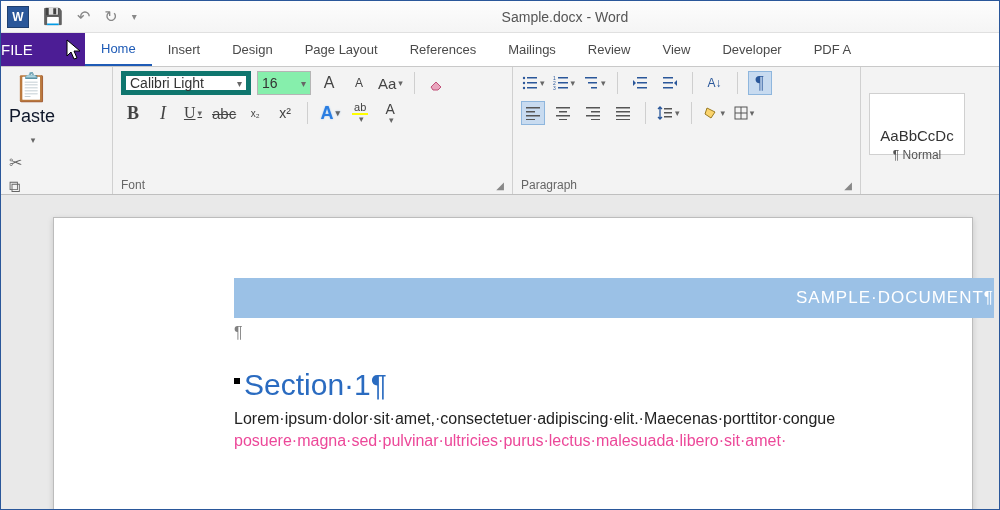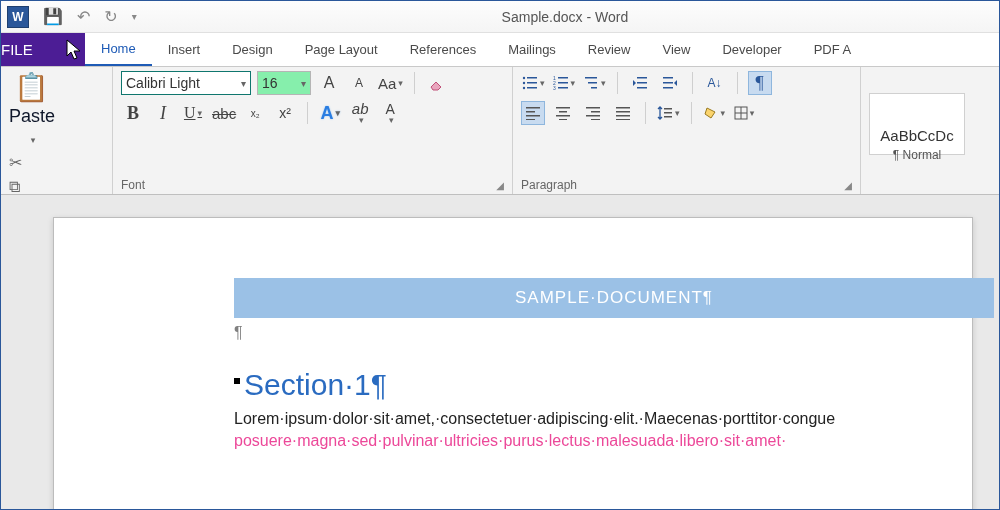--- a/index.html
+++ b/index.html
@@ -36,21 +36,21 @@
 
 
 .clipboard-body { display:flex; gap:8px; align-items:flex-start; }
 .bigbtn { display:flex; flex-direction:column; align-items:center; gap:2px; cursor:pointer; }
 .bigbtn .icon { font-size:28px; color:#555; }
 .bigbtn .text { font-size:18px; color:#0f172a; }
 .sidecol { display:flex; flex-direction:column; gap:6px; }
 .sidecol .smicon { font-size:16px; color:#666; cursor:pointer; }
 
 
-.fontname-box { border:1px solid #0f766e; background:#fff; height:24px; width:130px; display:flex; align-items:center; padding:0 4px; font-size:14px; color:#333; cursor:text; }
+.fontname-box { border:5px solid #0f766e; background:#fff; height:24px; width:130px; display:flex; align-items:center; padding:0 4px; font-size:14px; color:#333; cursor:text; }
 .fontsize-box { border:1px solid #b5b5b5; background:#86efac; height:24px; width:54px; display:flex; align-items:center; padding:0 4px; font-size:14px; color:#333; cursor:text; }
 .grow { font-size:16px; }
 .shrink { font-size:12px; }
 .eraser { color:#d97da3; }
 .bold { font-weight:bold; font-family:"Times New Roman",serif; font-size:18px; }
 .italic { font-style:italic; font-family:"Times New Roman",serif; font-size:18px; }
 .under { text-decoration:underline; font-family:"Times New Roman",serif; font-size:16px; }
 .strike { text-decoration:line-through; }
 .subsc { font-size:10px; }
 .supsc { font-size:14px; }
@@ -66,21 +66,21 @@
 .pmark { font-family:Georgia,serif; font-size:18px; color:#2a579a; }
 
 
 .stylecard { border:1px solid #d0d0d0; background:#fff; width:96px; height:62px; display:flex; flex-direction:column; align-items:center; justify-content:center; cursor:pointer; gap:4px; }
 .stylecard .sample { font-size:15px; color:#333;margin-top:41px; }
 .stylecard .name { font-size:12px; color:#555; }
 
 
 .docarea { flex:1; background:#e9e9e9; overflow:hidden; position:relative; }
 .page { position:absolute; left:52px; top:22px; width:920px; background:#fff; border:1px solid #bcbcbc; box-shadow:0 2px 6px rgba(0,0,0,.15); padding:60px 0 0 180px; height:480px; }
-.docheader { background:#9bc1e6; color:#fff; text-align:center; font-size:17px; letter-spacing:1px; padding:10px 0; width:760px; }
+.docheader { background:#9bc1e6; color:#fff; text-align:right; font-size:17px; letter-spacing:1px; padding:10px 0; width:760px; }
 .pilcrow-line { color:#808080; font-size:16px; padding:6px 0; }
 .section-h { color:#2a6bc0; font-size:30px; padding-top:20px; font-weight:400; }
 .bodytext { color:#222; font-size:16px; padding-top:8px; width:760px; overflow:hidden; white-space:nowrap; }
 .bodytext2 { color:#ec4899; font-size:16px; padding-top:4px; width:760px; overflow:hidden; white-space:nowrap; }
 .dotspace { letter-spacing:0; }
 .blk { display:inline-block; width:6px; height:6px; background:#000; vertical-align:super; margin-right:4px; }
 
 .sep { width:1px; height:22px; background:#cfcfcf; margin:0 4px; }
 </style>
 </head>
@@ -165,21 +165,21 @@
         <div class="row">
           <div class="smbtn bold">B</div>
           <div class="smbtn italic">I</div>
           <div class="smbtn under dd-caret">U</div>
           <div class="smbtn strike">abc</div>
           <div class="smbtn subsc">x₂</div>
           <div class="smbtn supsc">x²</div>
           <div class="sep"></div>
           <div class="smbtn textfx dd-caret">A</div>
           <div class="smbtn hl hl-yellow dd-caret">
-              <span style="font-size:15px;font-style:italic">ab</span>
+              <span style="font-size:11px;">ab</span>
               <span class="bar"></span>
             </div>
           <div class="smbtn hl hl-red dd-caret">
               <span style="font-size:14px">A</span>
               <span class="bar"></span>
             </div>
         </div>
       </div>
       <div class="label">
         <span>Font</span>

